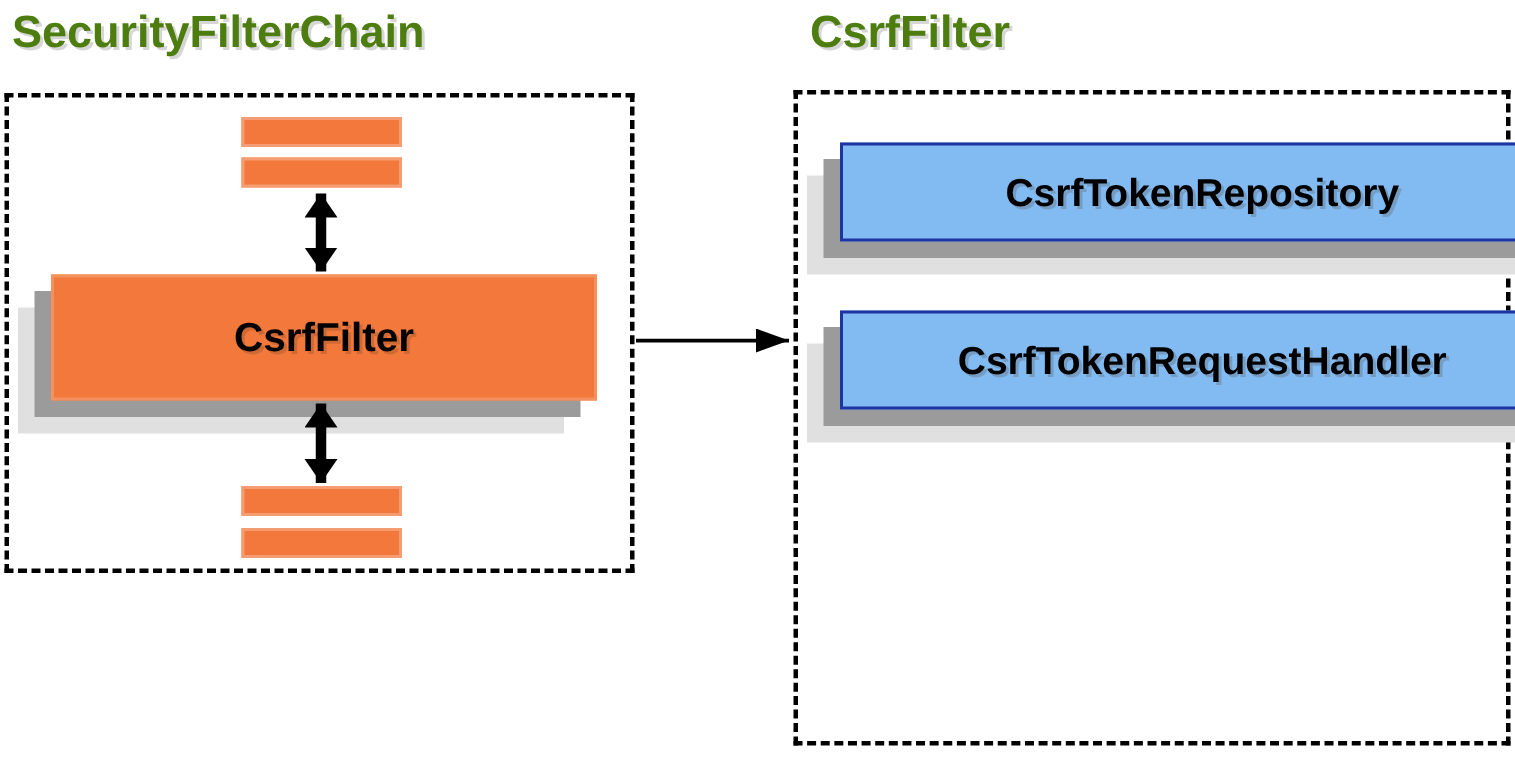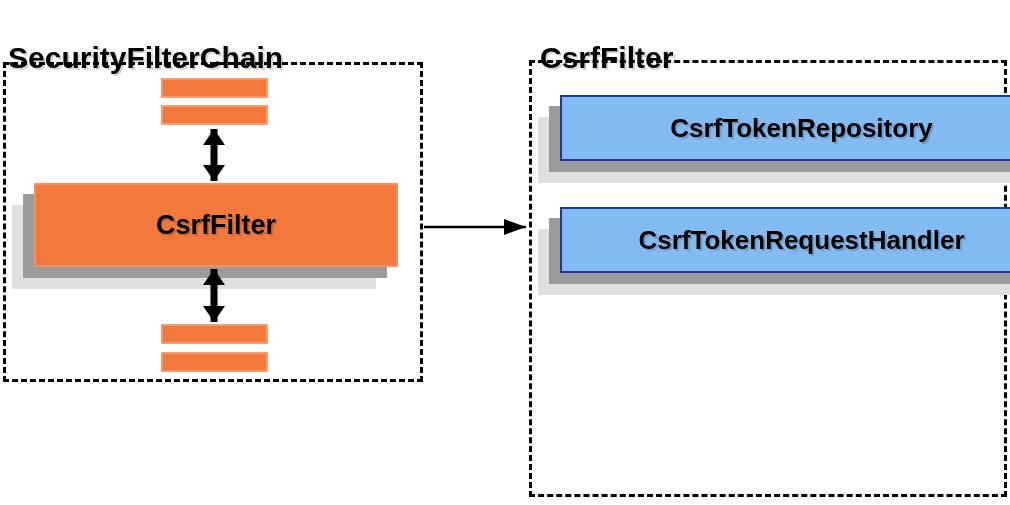--- a/index.html
+++ b/index.html
@@ -9,25 +9,24 @@
     height: 505px;
     background: #ffffff;
     font-family: "Liberation Sans", sans-serif;
     overflow: hidden;
   }
   .abs { position: absolute; box-sizing: border-box; }
 
   .panel-title {
     font-size: 30px;
     font-weight: bold;
-    color: #000000;
+    color: #4d7c0f;
     white-space: nowrap;
     text-shadow: 2px 2px 0 rgba(120,120,120,0.30);
     letter-spacing: 0px;
-    margin-top: 36px;
   }
 
   .dashed-box {
     border: 3px dashed #000000;
     background: transparent;
   }
 
   .chain-bar {
     background: #F2793B;
     border: 2px solid #F59C73;

